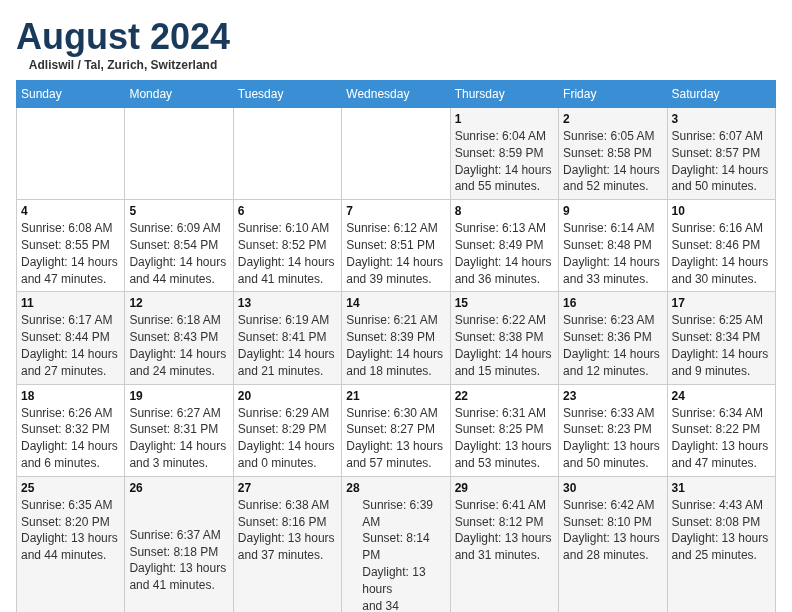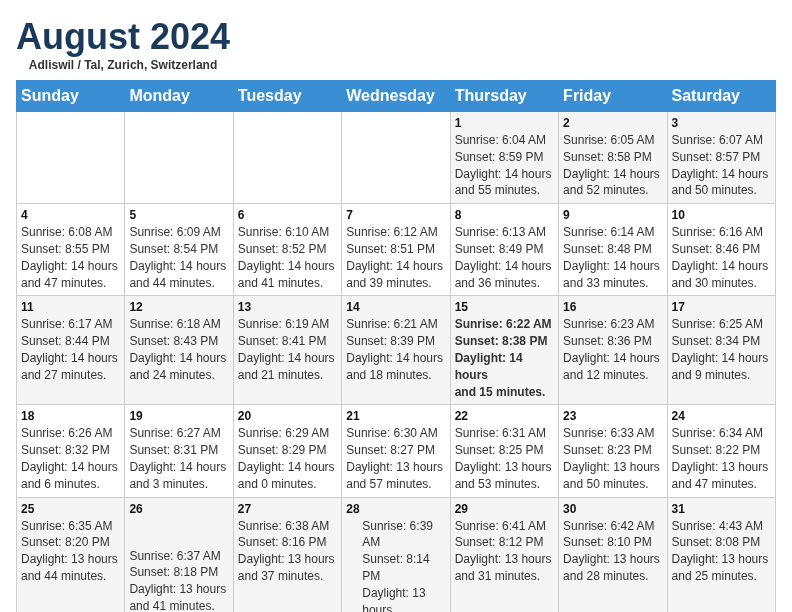--- a/index.html
+++ b/index.html
@@ -50,22 +50,22 @@
       font-weight: bold;
     }
     table {
       width: 100%;
       border-collapse: collapse;
       font-size: 11px;
     }
     thead tr th {
       background-color: #3a8fd4;
       color: #fff;
-      font-weight: bold;
-      font-size: 16px;
+      font-weight: normal;
+      font-size: 12px;
       padding: 6px 4px;
       text-align: left;
       border: 1px solid #3a8fd4;
     }
     tbody tr td {
       border: 1px solid #ccc;
       vertical-align: top;
       padding: 4px;
       width: calc(100% / 7);
       min-height: 80px;
@@ -217,21 +217,21 @@
         </td>
         <td>
           <div class="day-num">14</div>
           <div class="day-info" style="white-space: pre-line;">Sunrise: 6:21 AM
 Sunset: 8:39 PM
 Daylight: 14 hours
 and 18 minutes.</div>
         </td>
         <td>
           <div class="day-num">15</div>
-          <div class="day-info" style="white-space: pre-line; font-weight: bold;">Sunrise: 6:22 AM
+          <div class="day-info" style="white-space: pre-line;">Sunrise: 6:22 AM
 Sunset: 8:38 PM
 Daylight: 14 hours
 and 15 minutes.</div>
         </td>
         <td>
           <div class="day-num">16</div>
           <div class="day-info" style="white-space: pre-line;">Sunrise: 6:23 AM
 Sunset: 8:36 PM
 Daylight: 14 hours
 and 12 minutes.</div>

